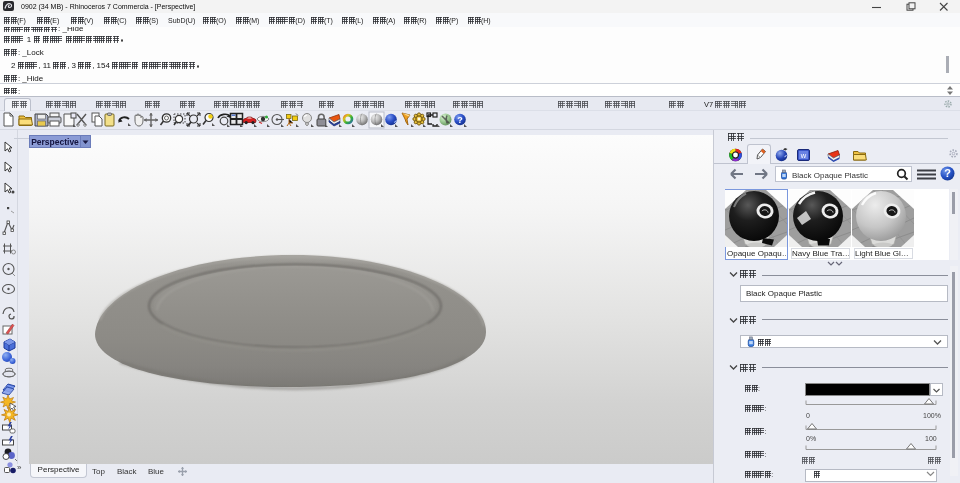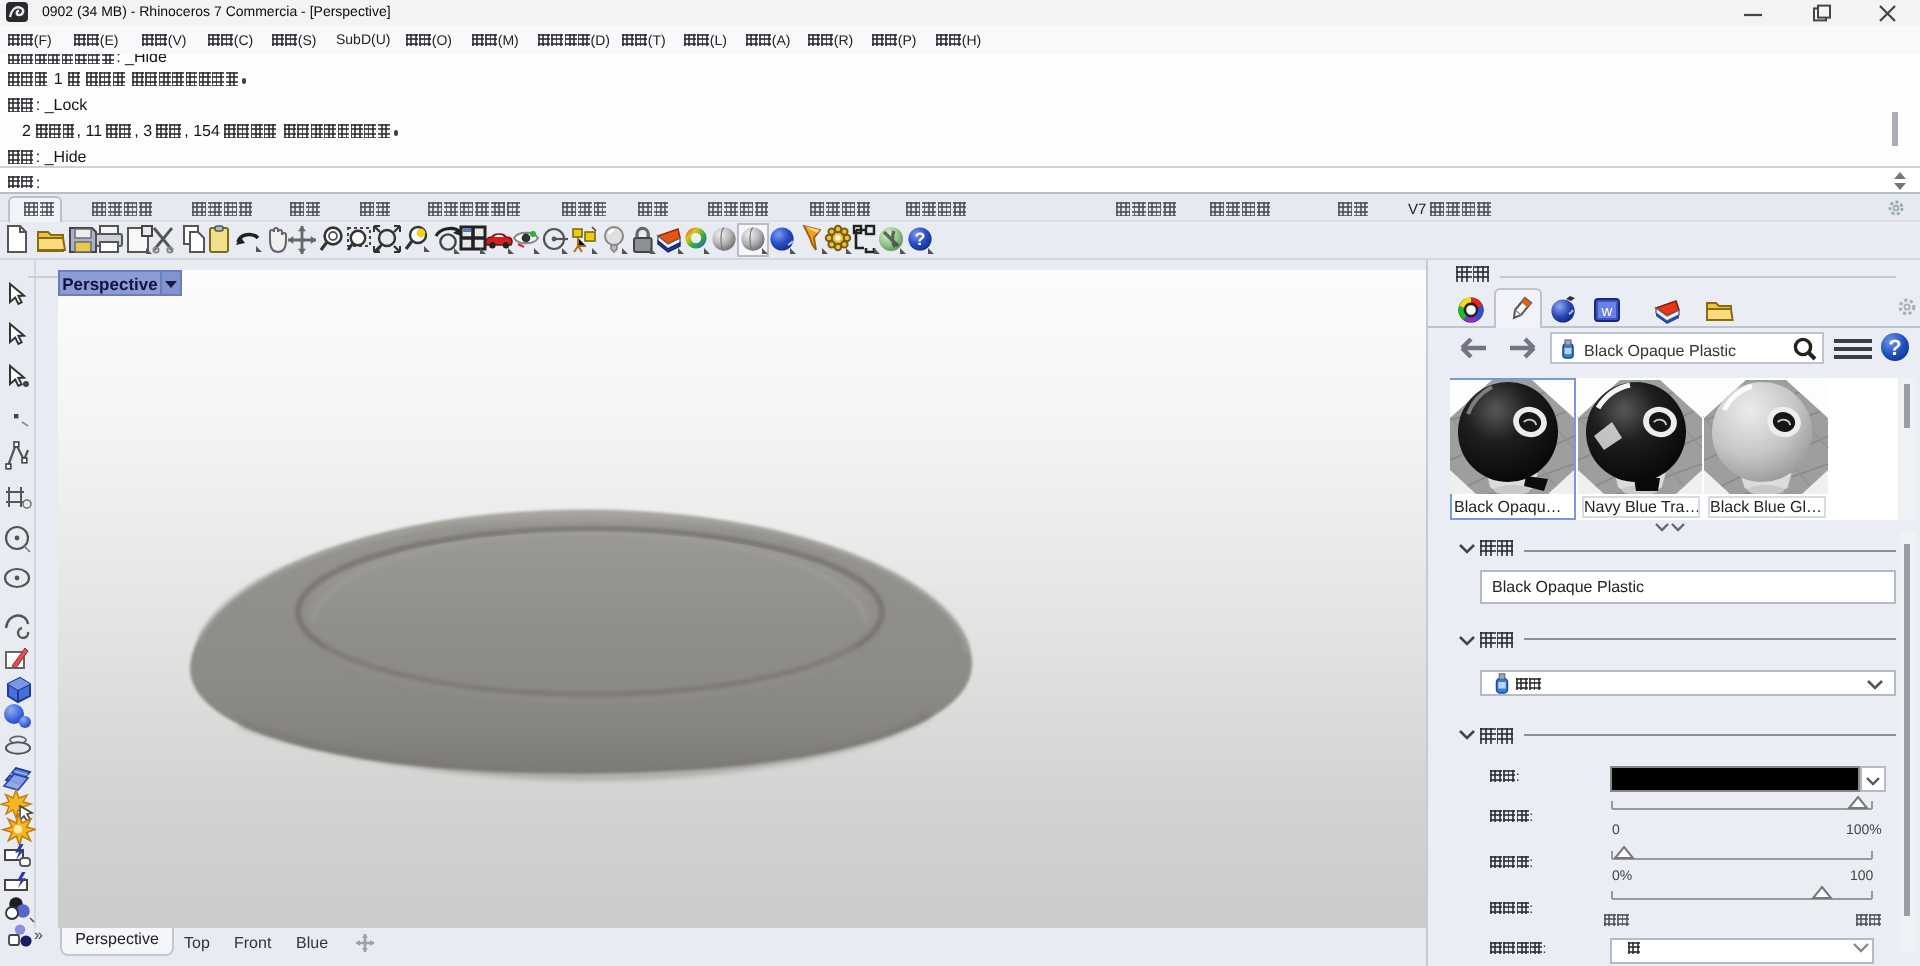--- a/index.html
+++ b/index.html
@@ -449,21 +449,21 @@
 <div class="abs" style="left:14px;top:138px;width:16px;height:1px;background:#c9cdd7;"></div>
 
 <div class="abs" style="left:29px;top:135px;width:51px;height:13px;background:#8c9cd6;border:1px solid #6b7cba;border-right:none;color:#14143f;font-size:8.5px;font-weight:bold;text-align:center;line-height:12px;">Perspective</div>
 <div class="abs" style="left:80px;top:135px;width:11px;height:13px;background:#8294cf;border:1px solid #6b7cba;"><svg width="9" height="11" viewBox="0 0 9 11">
       <path d="M1.5,4.5 h6 l-3,3.5 z" fill="#1a1a44"></path>
     </svg></div>
 
 <div class="abs" style="left:0;top:464px;width:713px;height:19px;background:#e9ebf3;">
  <div class="abs" style="left:30px;top:0;width:57px;height:14px;background:#f5f6fa;border:1px solid #c3c7d3;border-top:none;border-radius:0 0 4px 4px;font-size:8px;color:#222;text-align:center;line-height:12px;">Perspective</div>
  <div class="abs" style="left:92px;top:3px;font-size:8px;color:#333;">Top</div>
- <div class="abs" style="left:117px;top:3px;font-size:8px;color:#333;">Front</div>
+ <div class="abs" style="left:117px;top:3px;font-size:8px;color:#333;">Black</div>
  <div class="abs" style="left:148px;top:3px;font-size:8px;color:#333;">Blue</div>
  <svg class="abs" style="left:178px;top:3px" width="9" height="9" viewBox="0 0 9 9">
       <path d="M4.5,0 v9 M0,4.5 h9" stroke="#9aa0ac" stroke-width="1.3"></path>
       <path d="M4.5,0 l1.5,2 h-3 z M4.5,9 l1.5,-2 h-3 z M0,4.5 l2,-1.5 v3 z M9,4.5 l-2,-1.5 v3 z" fill="#9aa0ac"></path>
     </svg>
  <svg class="abs" style="left:2px;top:-3px" width="20" height="14" viewBox="0 0 20 14">
       <circle cx="8" cy="3.8" r="2.6" fill="#8a90e0"></circle>
       <rect x="2.5" y="6.5" width="5" height="5" rx="1" fill="#fff" stroke="#444" stroke-width="0.9"></rect>
       <circle cx="11" cy="9.5" r="2.8" fill="#181c66"></circle>
       <text x="15" y="9" font-size="8" fill="#444">»</text>
@@ -556,23 +556,23 @@
           <stop offset="0.55" stop-color="#2450c4"></stop>
           <stop offset="1" stop-color="#103080"></stop>
         </radialGradient>
       </defs>
       <circle cx="7.5" cy="7.5" r="7" fill="url(#qG)"></circle>
       <text x="7.5" y="11.3" font-size="11" font-weight="bold" fill="#fff" text-anchor="middle" font-family="Liberation Sans">?</text>
     </svg>
 
  <div class="abs" style="left:11px;top:59px;width:224px;height:71px;background:#fff;"></div>
  <div class="abs" style="left:11px;top:59px;width:63px;height:71px;border:1px solid #7a97dd;background:#fff;"></div>
- <div class="abs" style="left:13px;top:118px;width:59px;height:11px;font-size:8px;color:#222;background:#fff;white-space:nowrap;overflow:hidden;line-height:11px;">Black Opaqu…</div>
+ <div class="abs" style="left:13px;top:118px;width:59px;height:11px;font-size:8px;color:#222;background:#fff;white-space:nowrap;overflow:hidden;line-height:11px;">Opaque Opaqu…</div>
  <div class="abs" style="left:77px;top:118px;width:59px;height:11px;font-size:8px;color:#222;background:#fff;border:1px solid #d8dbe2;white-space:nowrap;overflow:hidden;line-height:10px;">Navy Blue Tra…</div>
- <div class="abs" style="left:140px;top:118px;width:59px;height:11px;font-size:8px;color:#222;background:#fff;border:1px solid #d8dbe2;white-space:nowrap;overflow:hidden;line-height:10px;">Black Blue Gl…</div>
+ <div class="abs" style="left:140px;top:118px;width:59px;height:11px;font-size:8px;color:#222;background:#fff;border:1px solid #d8dbe2;white-space:nowrap;overflow:hidden;line-height:10px;">Light Blue Gl…</div>
 
  <svg class="abs" style="left:113px;top:131px" width="16" height="6" viewBox="0 0 16 6">
       <path d="M1,1 l3,3 l3,-3 M9,1 l3,3 l3,-3" stroke="#667" stroke-width="1.2" fill="none"></path>
     </svg>
 
  <svg class="abs" style="left:15px;top:141px" width="9" height="7" viewBox="0 0 9 7">
       <path d="M1,1.5 l3.5,3.5 l3.5,-3.5" stroke="#444" stroke-width="1.3" fill="none"></path>
     </svg>
  <span class="abs" style="left:26px;top:140px;"><i class="kb"></i></span>
  <div class="abs" style="left:48px;top:145px;width:186px;height:1px;background:#8a8e9a;"></div>

